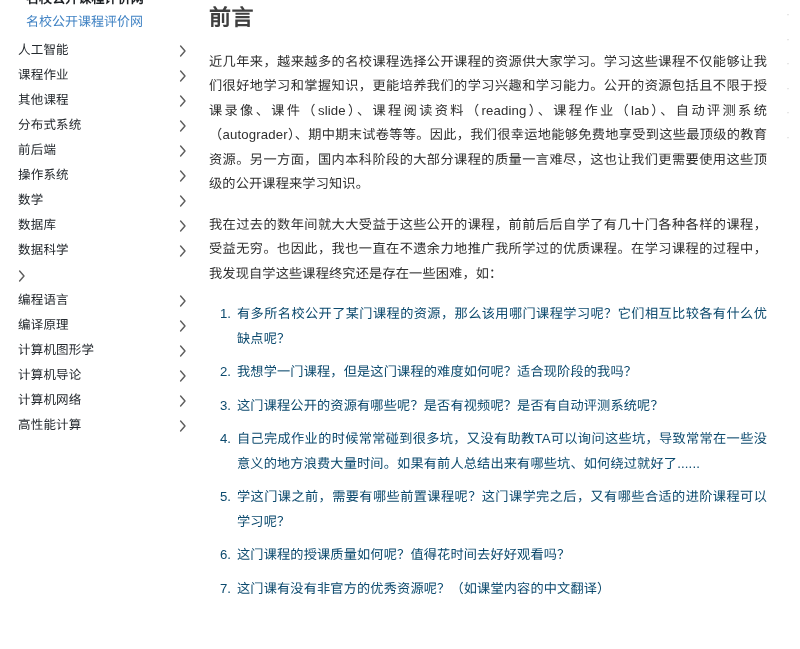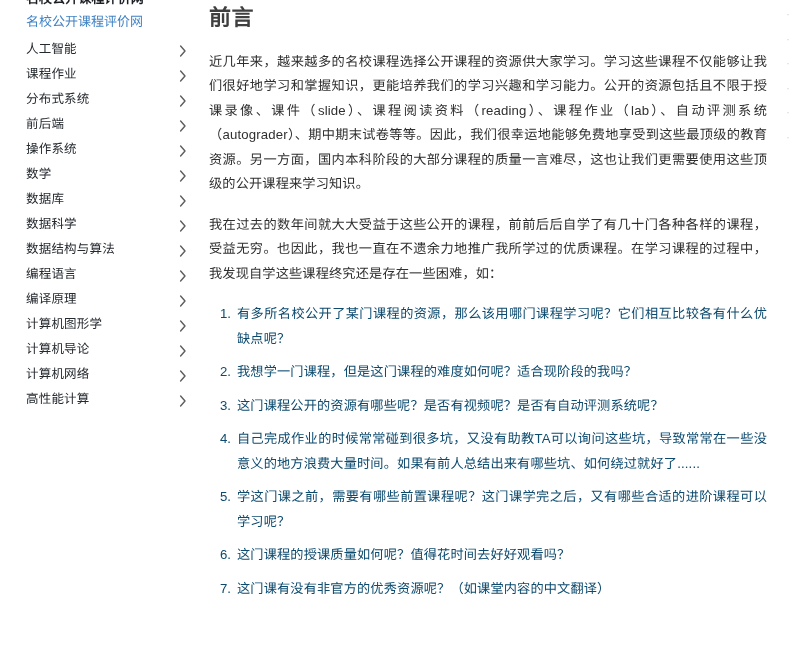--- a/index.html
+++ b/index.html
@@ -57,25 +57,24 @@
   .nav-list {
     list-style: none;
     margin: 2px 0 0 0;
     padding: 0;
   }
 
   .nav-item {
     display: flex;
     align-items: center;
     justify-content: space-between;
-    padding: 0 17px 0 26px;
+    padding: 0 17px 0 18px;
     height: 25px;
     cursor: pointer;
     color: #24292e;
-    font-family: Liberation Mono, monospace;
   }
 
   .nav-item-label {
     font-size: 12.5px;
     line-height: 25px;
     color: #24292e;
     letter-spacing: 0.2px;
     white-space: nowrap;
   }
 
@@ -187,20 +186,28 @@
 
       <li class="nav-item">
         <span class="nav-item-label">课程作业</span>
         <span class="chevron">
           <svg viewBox="0 0 8 12" width="8" height="12" aria-hidden="true">
               <path d="M1.6 1 L6 6 L1.6 11" fill="none" stroke="#3a3a3a" stroke-width="1.4" stroke-linecap="round" stroke-linejoin="round"></path>
             </svg>
         </span>
       </li>
 
+      <li class="nav-item">
+        <span class="nav-item-label">其他课程</span>
+        <span class="chevron">
+          <svg viewBox="0 0 8 12" width="8" height="12" aria-hidden="true">
+              <path d="M1.6 1 L6 6 L1.6 11" fill="none" stroke="#3a3a3a" stroke-width="1.4" stroke-linecap="round" stroke-linejoin="round"></path>
+            </svg>
+        </span>
+      </li>
 
       <li class="nav-item">
         <span class="nav-item-label">分布式系统</span>
         <span class="chevron">
           <svg viewBox="0 0 8 12" width="8" height="12" aria-hidden="true">
               <path d="M1.6 1 L6 6 L1.6 11" fill="none" stroke="#3a3a3a" stroke-width="1.4" stroke-linecap="round" stroke-linejoin="round"></path>
             </svg>
         </span>
       </li>
 
@@ -244,21 +251,20 @@
       <li class="nav-item">
         <span class="nav-item-label">数据科学</span>
         <span class="chevron">
           <svg viewBox="0 0 8 12" width="8" height="12" aria-hidden="true">
               <path d="M1.6 1 L6 6 L1.6 11" fill="none" stroke="#3a3a3a" stroke-width="1.4" stroke-linecap="round" stroke-linejoin="round"></path>
             </svg>
         </span>
       </li>
 
       <li class="nav-item">
-        <span class="nav-item-label">数据结构与算法</span>
         <span class="chevron">
           <svg viewBox="0 0 8 12" width="8" height="12" aria-hidden="true">
               <path d="M1.6 1 L6 6 L1.6 11" fill="none" stroke="#3a3a3a" stroke-width="1.4" stroke-linecap="round" stroke-linejoin="round"></path>
             </svg>
         </span>
       </li>
 
       <li class="nav-item">
         <span class="nav-item-label">编程语言</span>
         <span class="chevron">

